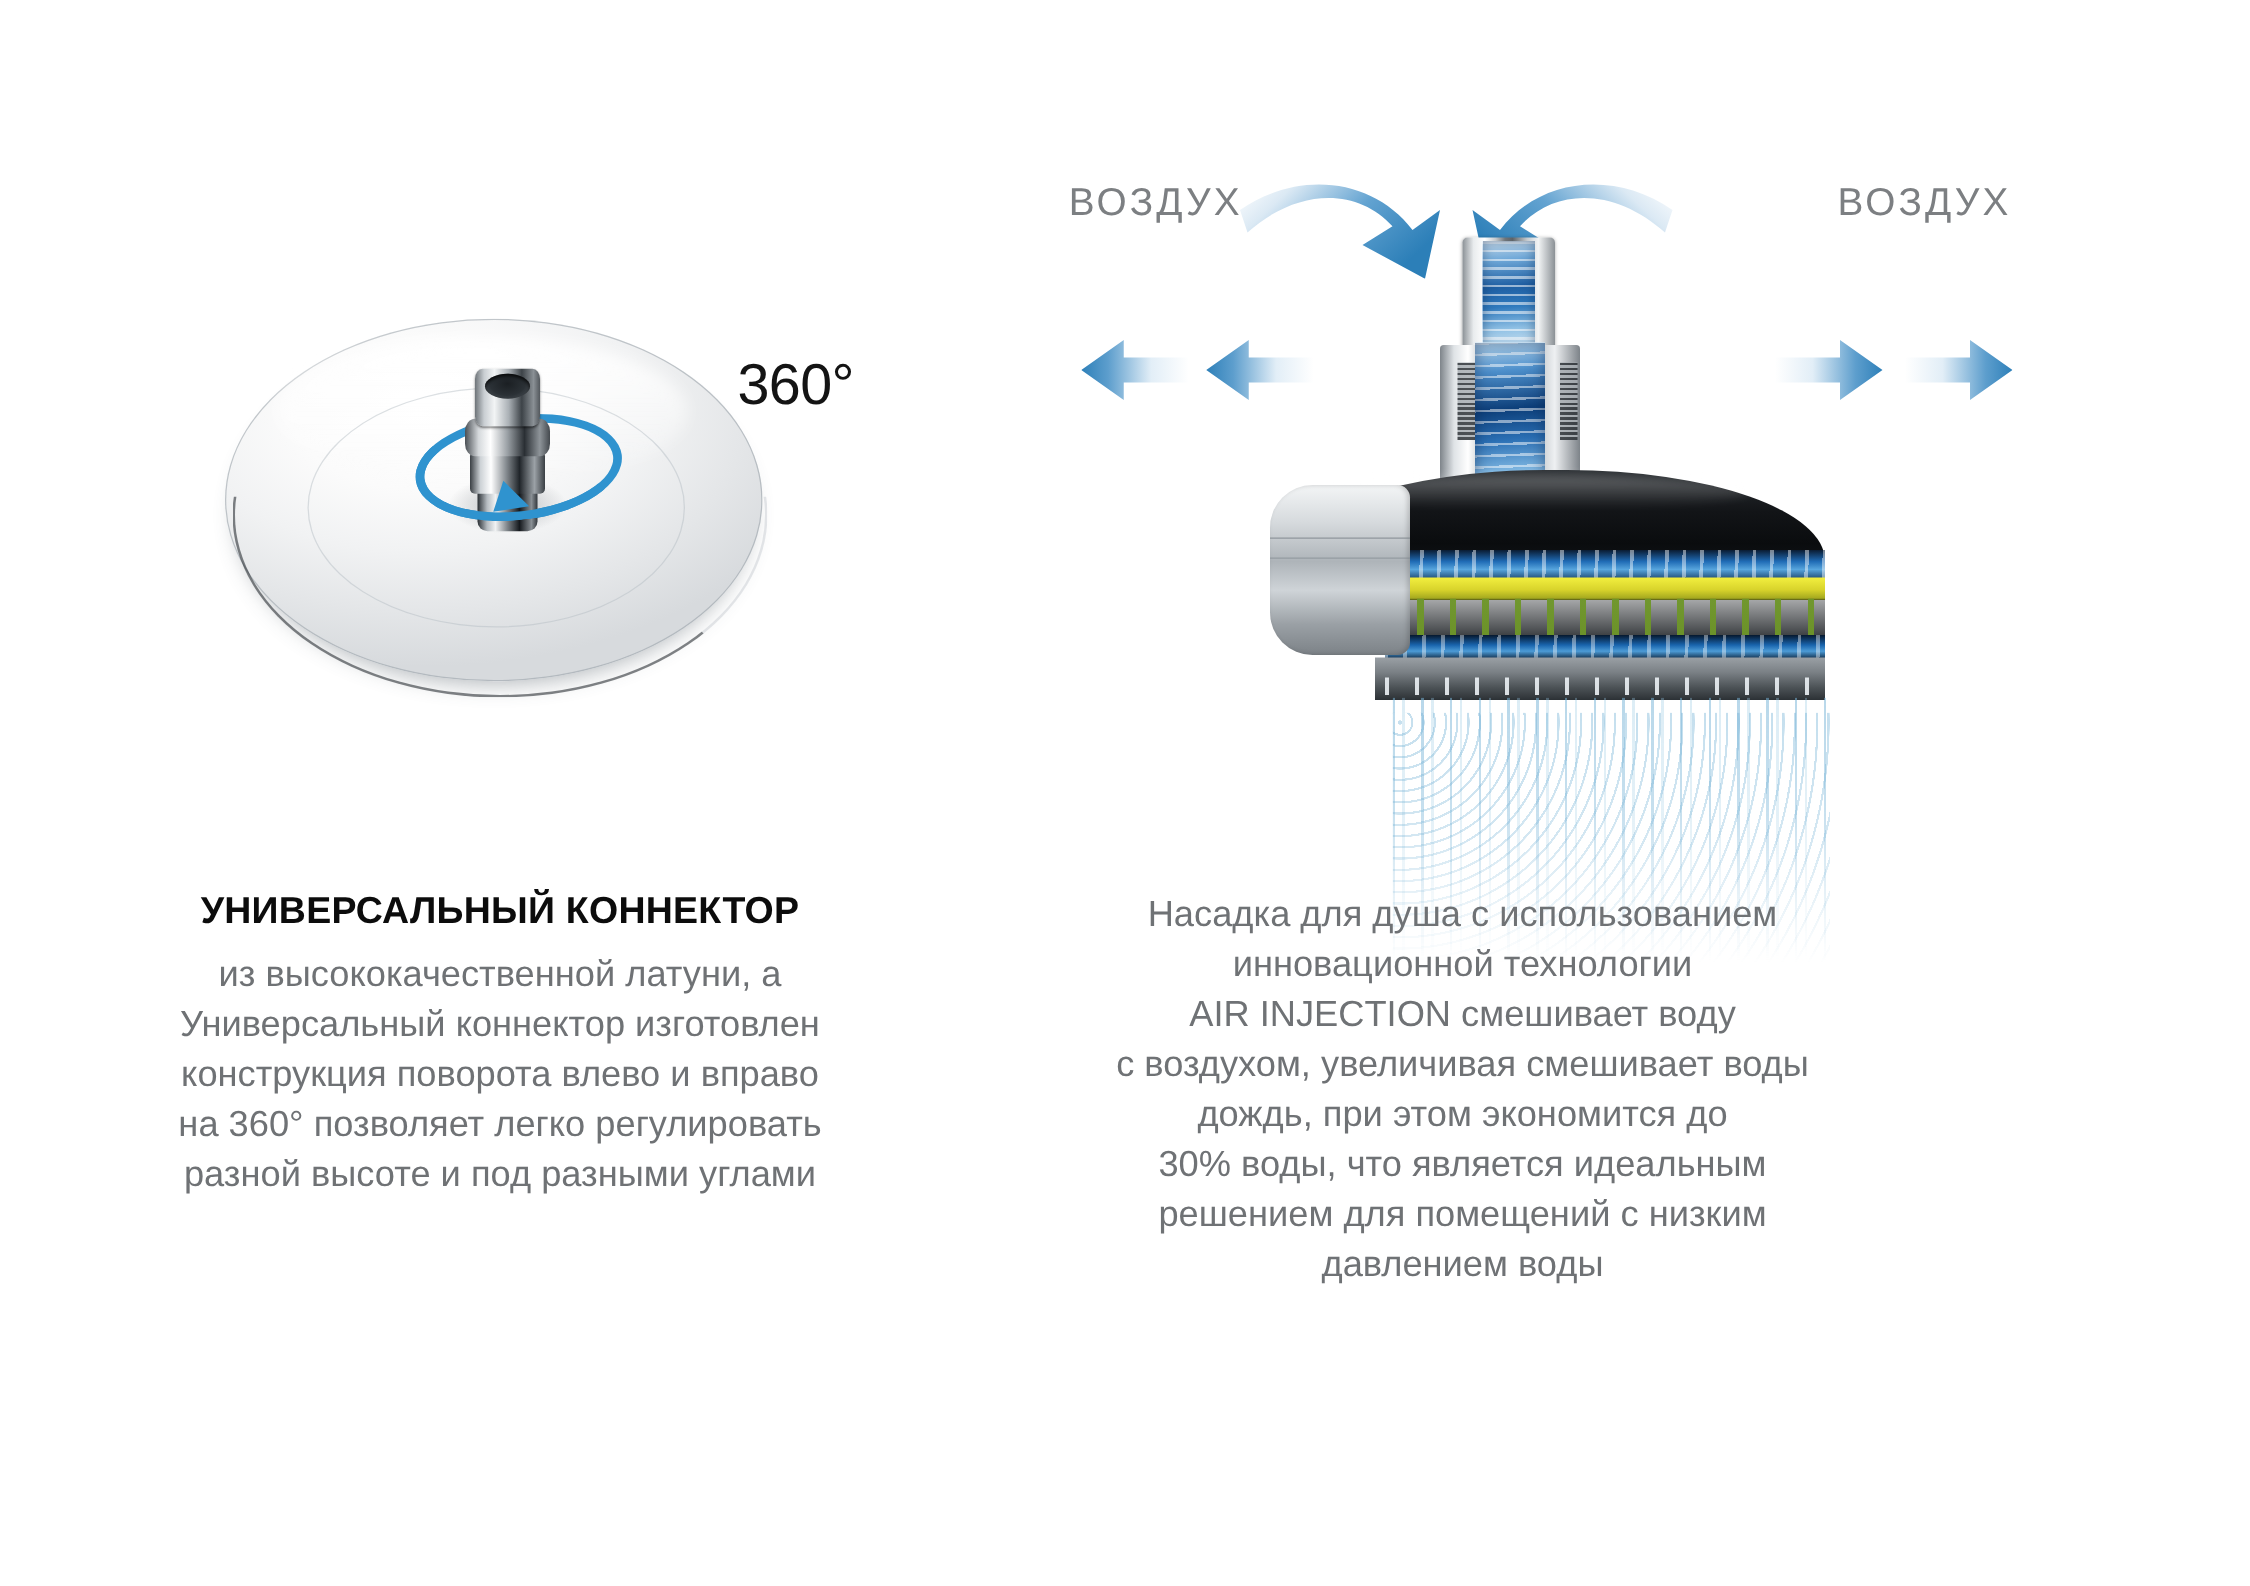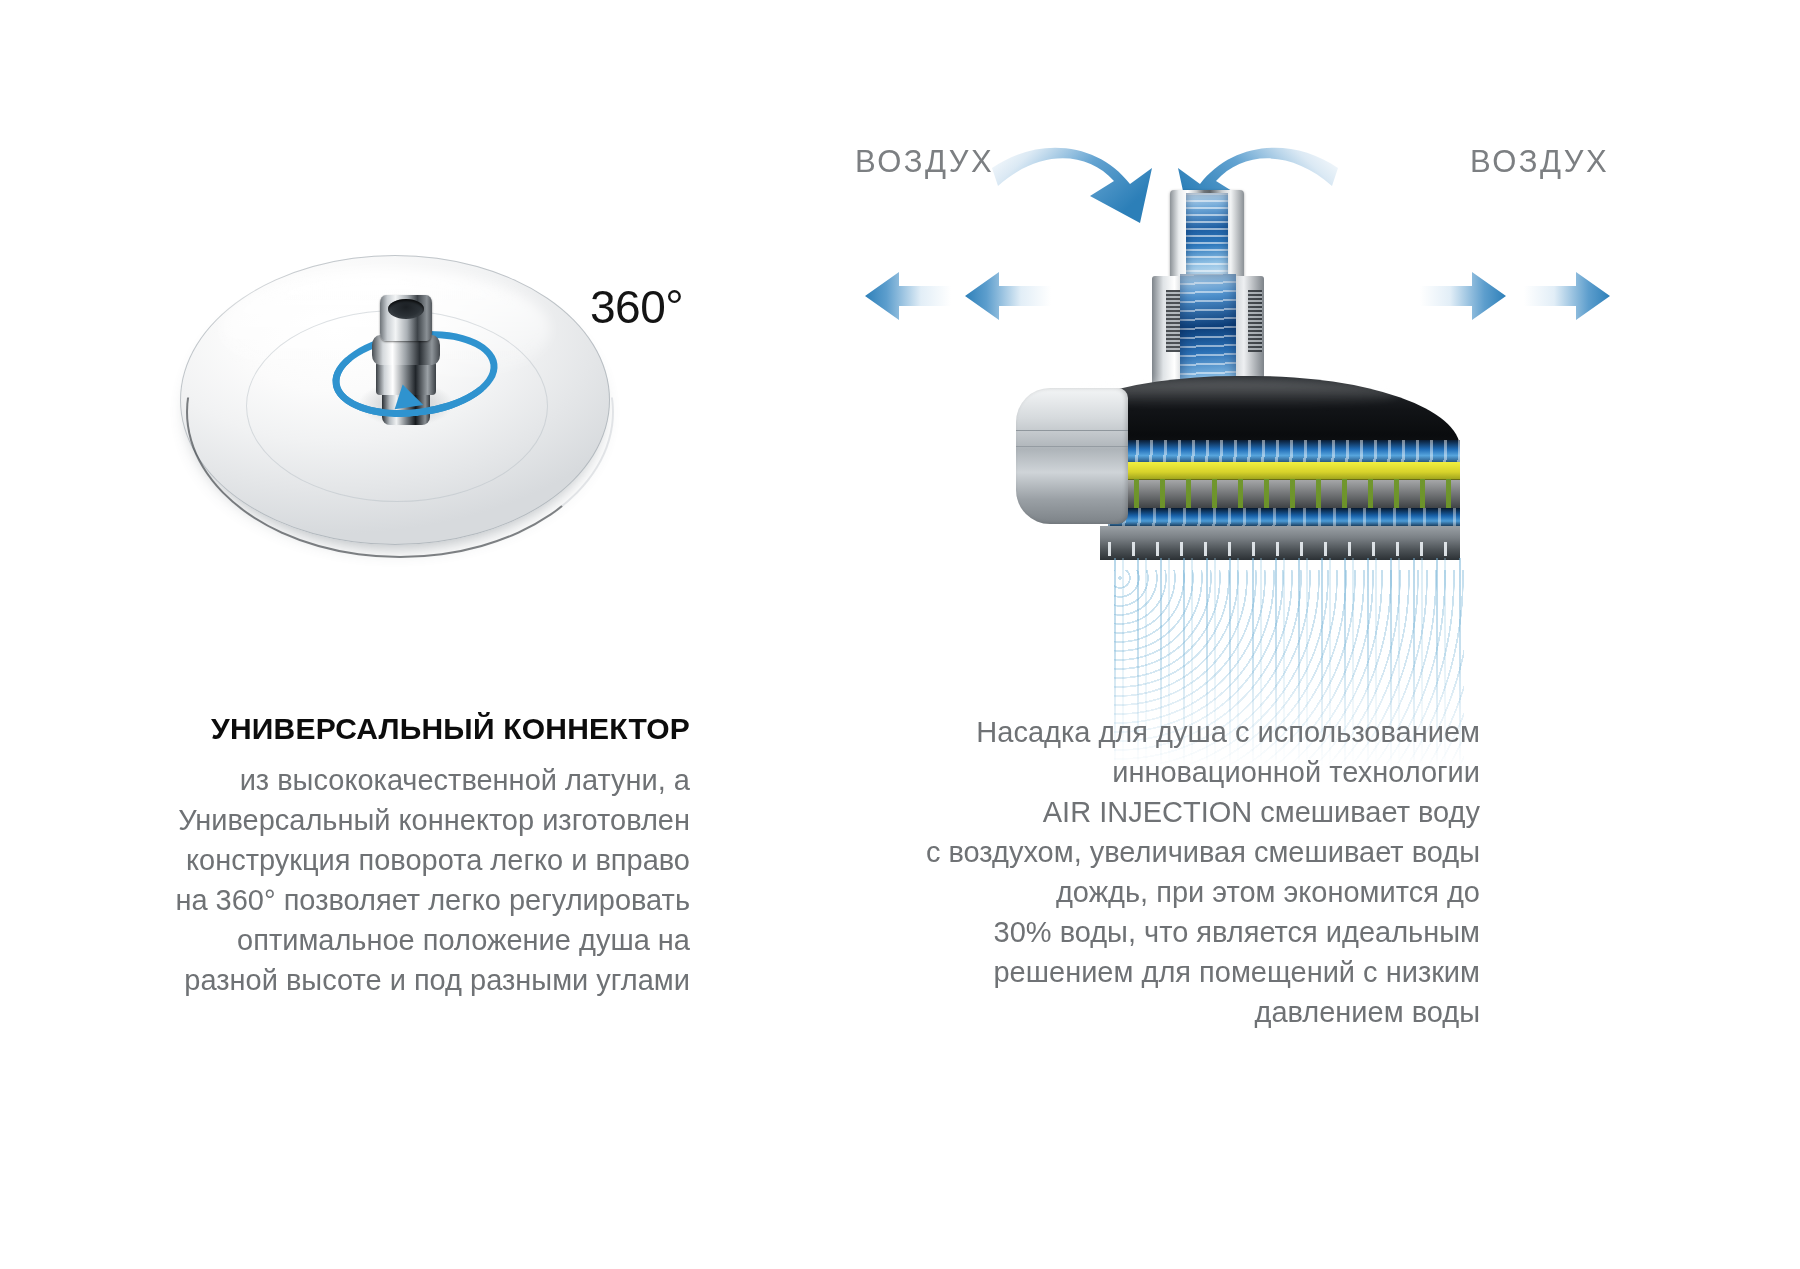--- a/index.html
+++ b/index.html
@@ -231,21 +231,21 @@
   }
   .spray-droplets{
     position:absolute;left:84px;top:380px;width:350px;height:200px;
     background:
       repeating-radial-gradient(circle at 6px 8px, rgba(110,175,212,.5) 0 1.6px, rgba(255,255,255,0) 1.8px 9px);
     -webkit-mask-image:linear-gradient(180deg,rgba(0,0,0,.8) 0%,rgba(0,0,0,.6) 50%,rgba(0,0,0,0) 100%);
     mask-image:linear-gradient(180deg,rgba(0,0,0,.8) 0%,rgba(0,0,0,.6) 50%,rgba(0,0,0,0) 100%);
   }
 
   
-  .col{position:absolute;text-align:right;}
+  .col{position:absolute;text-align:center;}
   #col-left{left:110px;top:712px;width:580px;}
   #col-right{left:860px;top:712px;width:620px;}
 
   .heading{
     font-size:30px;font-weight:700;color:#0c0c0c;letter-spacing:.2px;
     margin:0 0 14px 0;white-space:nowrap;
   }
   .body-text{
     font-size:29px;line-height:1.38;color:#6f7275;font-weight:400;margin:0;
   }
@@ -363,23 +363,22 @@
       <div class="spray"></div>
       <div class="spray-droplets"></div>
     </div>
   </div>
 
   <div class="col" id="col-left">
     <div class="heading">УНИВЕРСАЛЬНЫЙ КОННЕКТОР</div>
     <div class="body-text">
       <span class="ln">из высококачественной латуни, а</span>
       <span class="ln">Универсальный коннектор изготовлен</span>
-      <span class="ln">конструкция поворота легко и вправо</span>
+      <span class="ln">конструкция поворота влево и вправо</span>
       <span class="ln">на 360° позволяет легко регулировать</span>
-      <span class="ln">оптимальное положение душа на</span>
       <span class="ln">разной высоте и под разными углами</span>
     </div>
   </div>
 
   <div class="col" id="col-right">
     <div class="body-text">
       <span class="ln">Насадка для душа с использованием</span>
       <span class="ln">инновационной технологии</span>
       <span class="ln">AIR INJECTION смешивает воду</span>
       <span class="ln">с воздухом, увеличивая смешивает воды</span>

